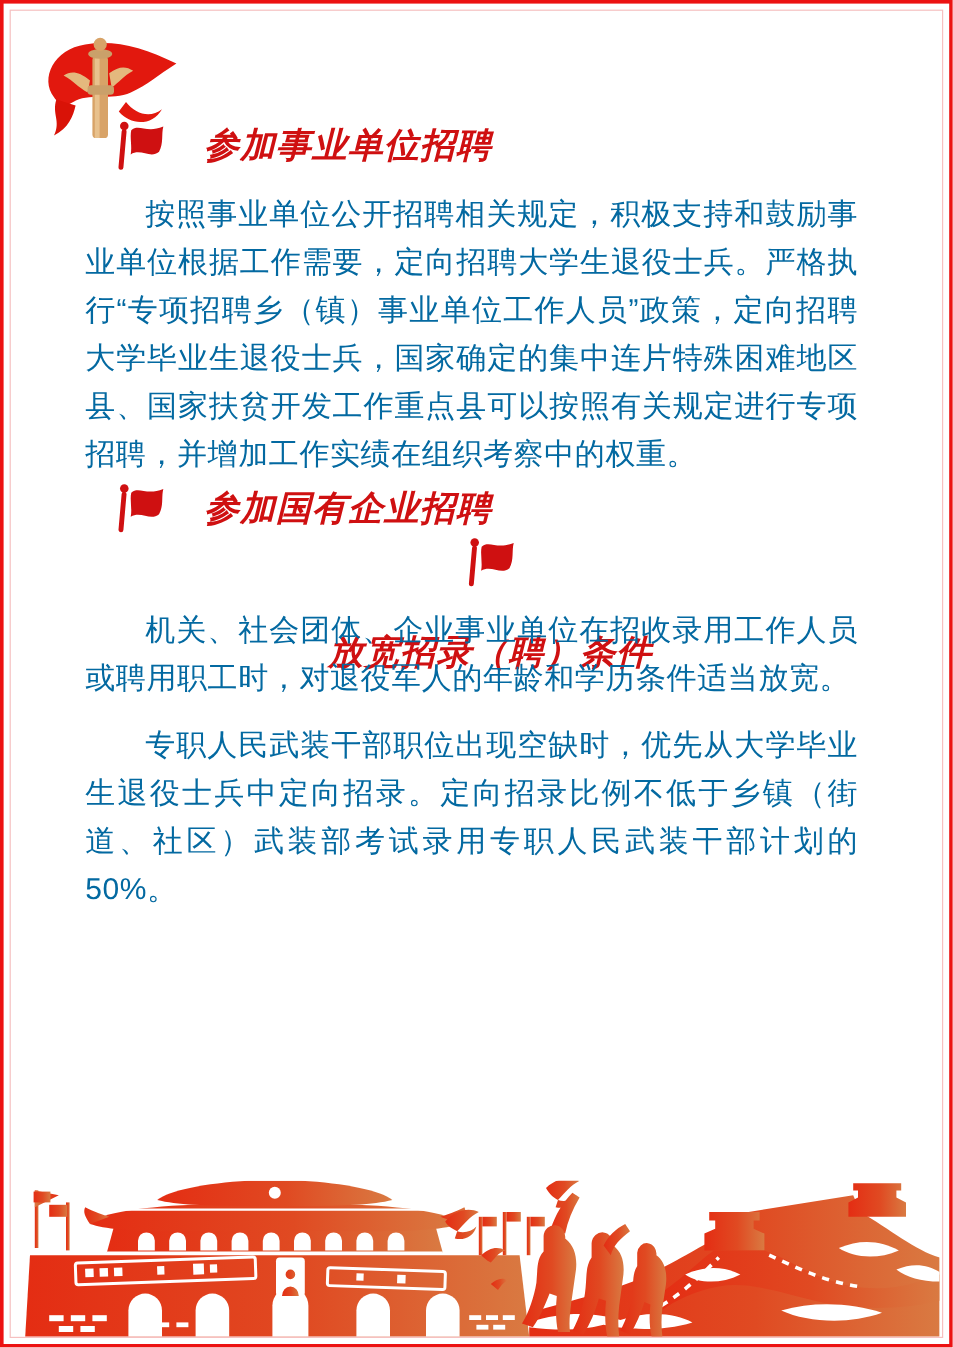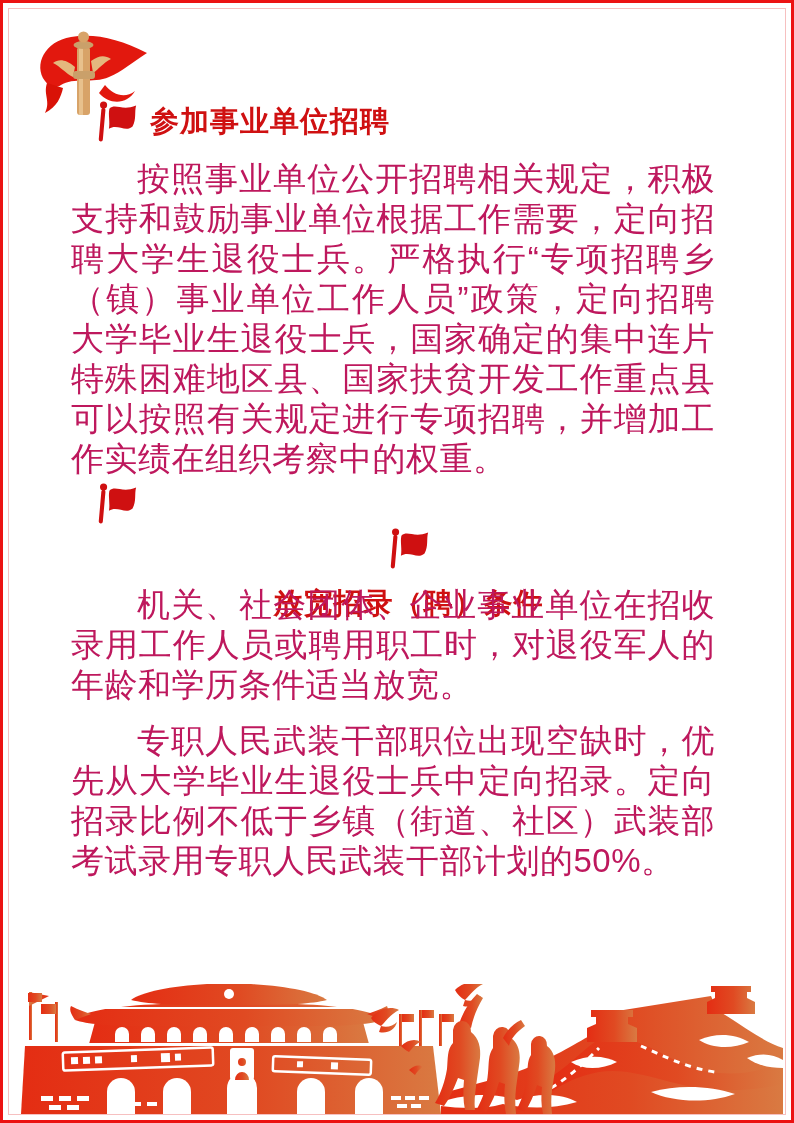--- a/index.html
+++ b/index.html
@@ -16,30 +16,31 @@
     position:absolute;inset:5px;
     border:1px solid #f6c0c0;
     z-index:6;pointer-events:none;
   }
   .emblem{
     position:absolute;top:24px;left:12px;
     width:142px;height:92px;z-index:2;
   }
   .content{position:relative;z-index:1;padding-top:98px;}
   .section-heading{
-    display:flex;align-items:center;gap:13px;
+    display:flex;align-items:center;gap:33px;
     margin:0 70px 0 93px;height:42px;
     color:#cf1011;font-size:29px;font-weight:bold;
     letter-spacing:1px;
+    font-style:italic;
   }
   .section-heading .flag-icon{width:41px;height:44px;flex:0 0 auto;display:block;}
   .body-text{
     margin:16px 76px 4px 68px;
-    font-size:33px;line-height:40px;
-    color:#be185d;
+    font-size:25px;line-height:40px;
+    color:#0369a1;
     text-align:justify;
     text-indent:2em;
     letter-spacing:0.5px;
   }
   .sec-2 .section-heading{margin-top:0px;}
   .sec-3 .section-heading{margin-top:2px;flex-direction:column;}
   .sec-4 .section-heading{margin-top:8px;}
   .footer-illustration{
     position:absolute;left:8px;right:8px;bottom:6px;
     height:130px;z-index:1;
@@ -92,20 +93,21 @@
         <span>参加事业单位招聘</span>
       </h2>
       <p class="body-text">按照事业单位公开招聘相关规定，积极支持和鼓励事业单位根据工作需要，定向招聘大学生退役士兵。严格执行“专项招聘乡（镇）事业单位工作人员”政策，定向招聘大学毕业生退役士兵，国家确定的集中连片特殊困难地区县、国家扶贫开发工作重点县可以按照有关规定进行专项招聘，并增加工作实绩在组织考察中的权重。</p>
     </section>
 
     <section class="sec-2">
       <h2 class="section-heading">
         <svg class="flag-icon">
             <use href="#flag-sym"></use>
           </svg>
+        <span>参加国有企业招聘</span>
       </h2>
     </section>
 
     <section class="sec-3">
       <h2 class="section-heading">
         <svg class="flag-icon">
             <use href="#flag-sym"></use>
           </svg>
         <span>放宽招录（聘）条件</span>
       </h2>

